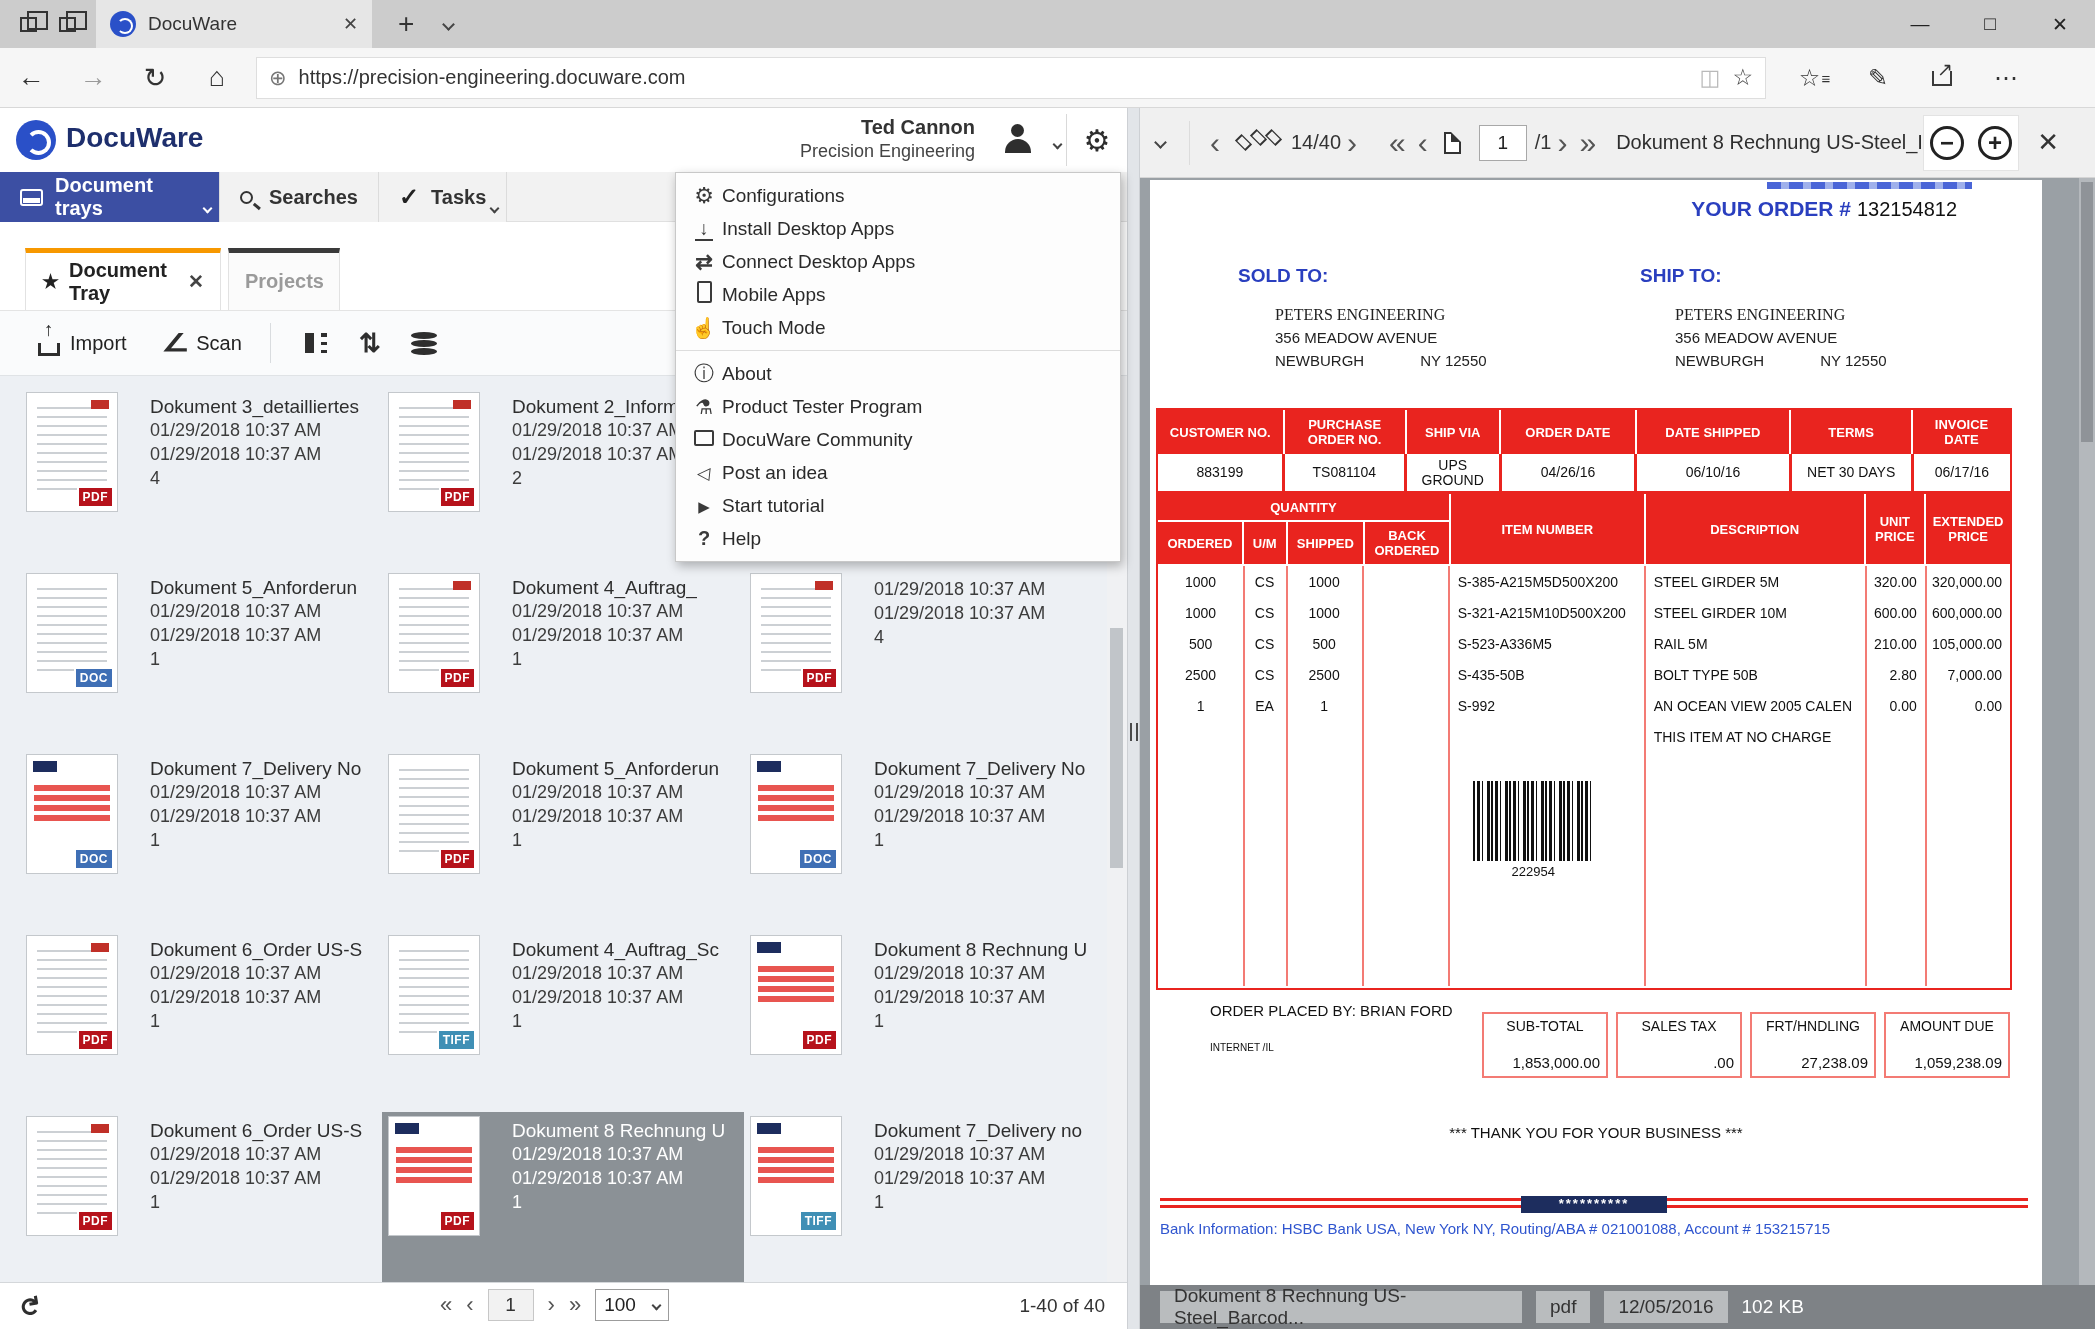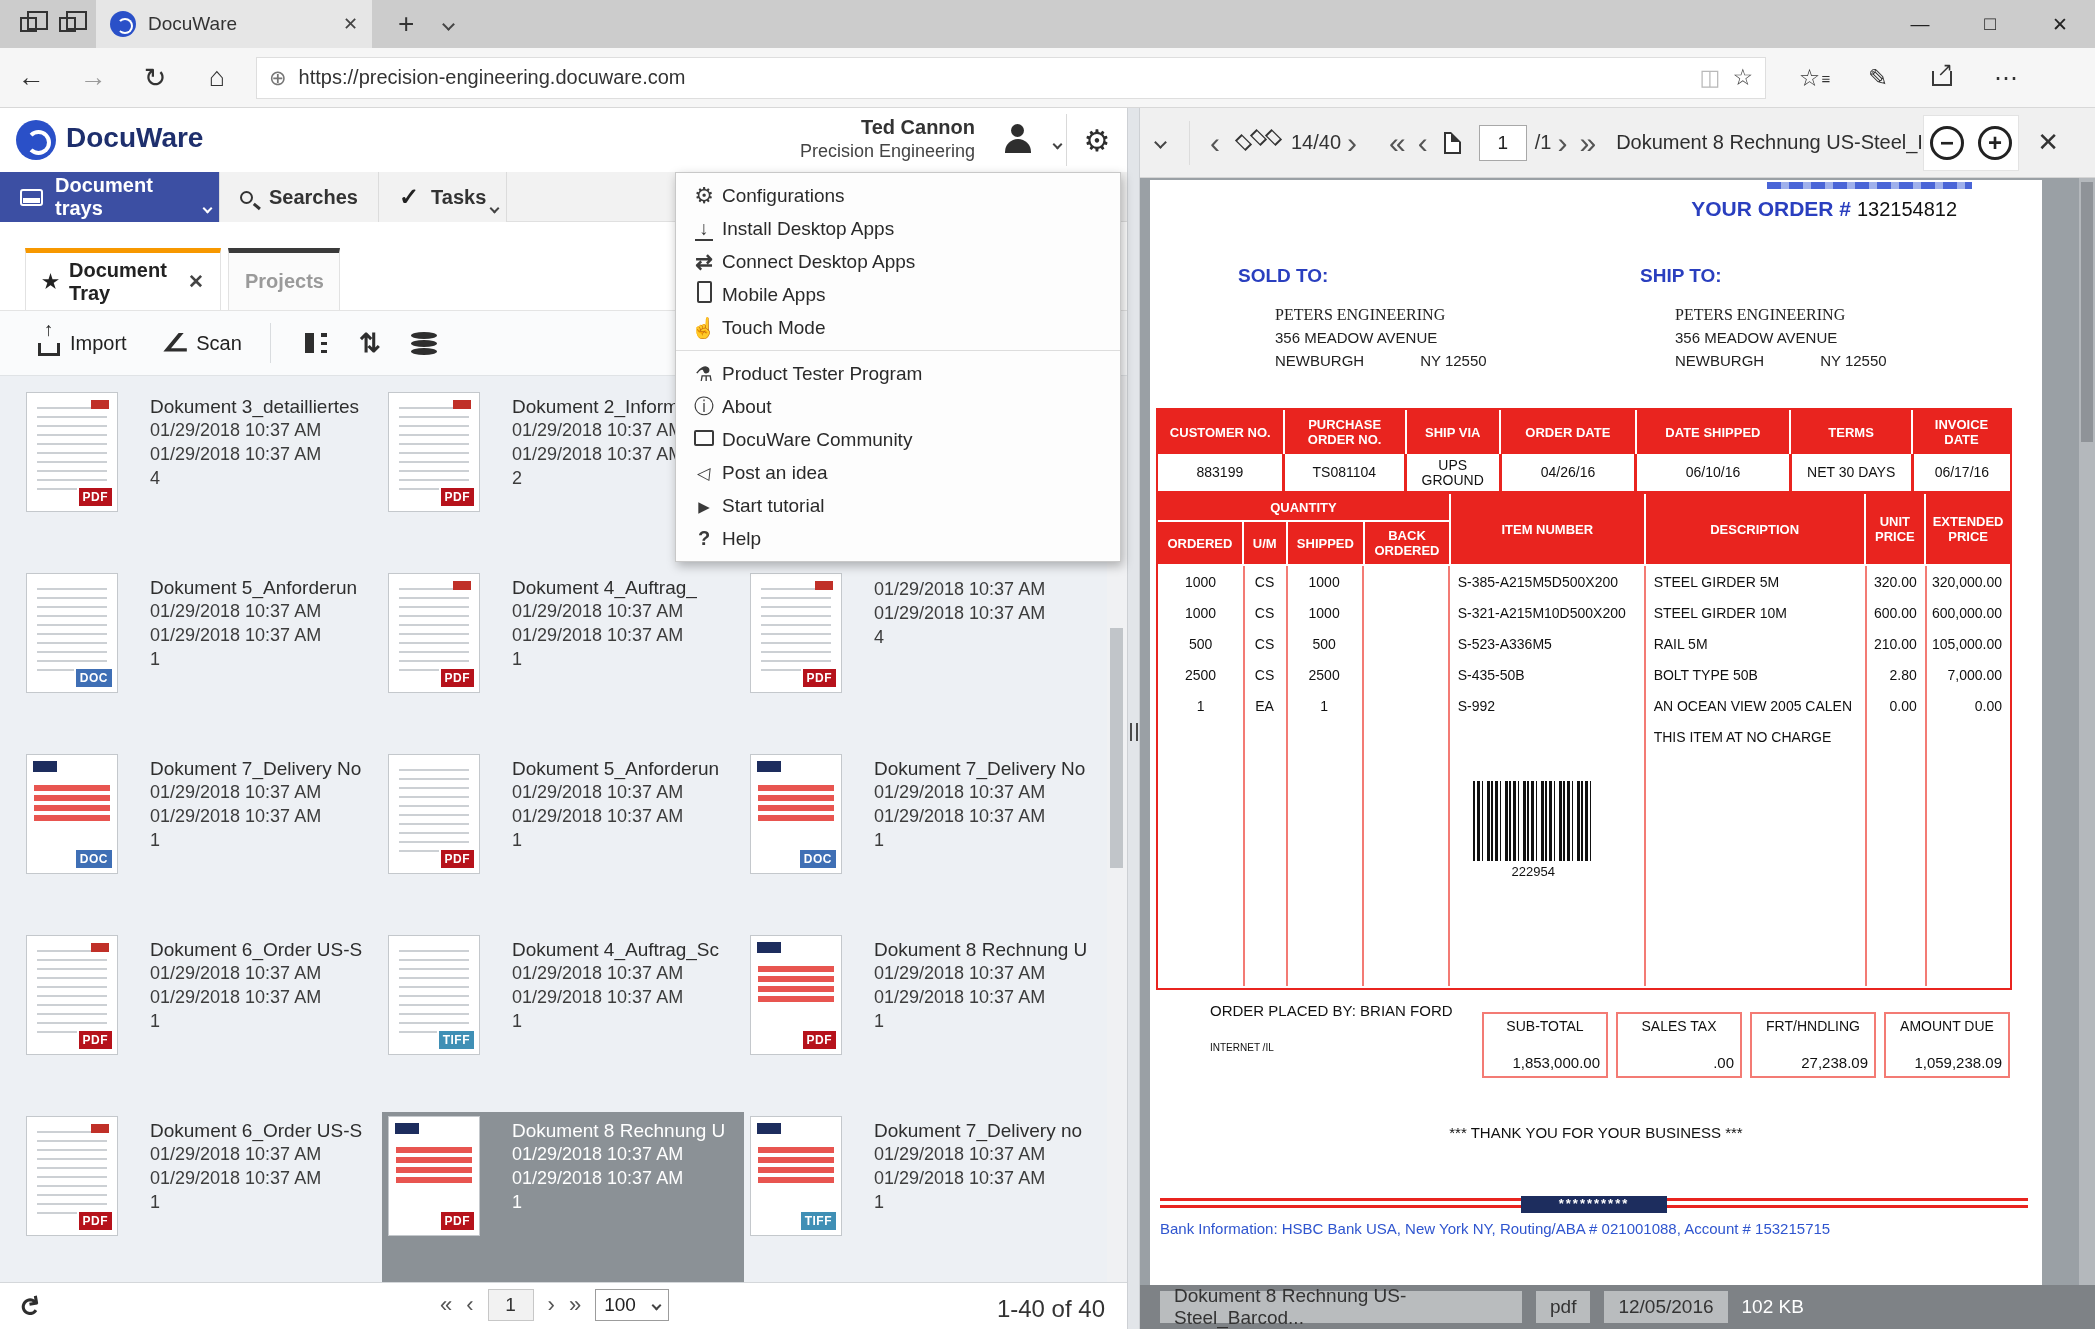--- a/index.html
+++ b/index.html
@@ -106,21 +106,21 @@
   .meta .ts:first-of-type { margin-top:22px; }
   .count { font-size:18px; color:#3c3c3c; line-height:24px; }
   .lscroll { position:absolute; left:1107px; top:268px; width:20px; height:967px; background:#f0f1f3; }
   .lthumb { position:absolute; left:3px; top:252px; width:13px; height:240px; background:#c1c5c9; }
 
   .left-footer { position:absolute; left:0; top:1174px; width:1127px; height:47px; background:#fff; border-top:1px solid #d4d7da; }
   .refresh { position:absolute; left:18px; top:8px; font-size:26px; font-weight:bold; color:#2e2e2e; transform:rotate(80deg); }
   .pager { position:absolute; left:440px; top:6px; display:flex; align-items:center; gap:14px; font-size:22px; color:#555; }
   .pagebox { width:46px; height:32px; background:#f2f2f2; border:1px solid #c7c7c7; text-align:center; font-size:19px; color:#333; line-height:30px; }
   .perpage { width:74px; height:32px; background:#fff; border:1px solid #9c9c9c; display:flex; align-items:center; justify-content:space-between; padding:0 8px; font-size:19px; color:#222; }
-  .range { position:absolute; right:22px; top:12px; font-size:24px; color:#333; }
+  .range { position:absolute; right:22px; top:12px; font-size:19px; color:#333; }
 
   
   .splitter { position:absolute; left:1127px; top:108px; width:13px; height:1221px; background:#e2e5e9; border-left:1px solid #cdd0d4; border-right:1px solid #cdd0d4; }
   .grip { position:absolute; left:2px; top:615px; width:8px; height:18px; border-left:2.5px solid #4a4a4a; border-right:2.5px solid #4a4a4a; }
 
   
   .menu { position:absolute; left:675px; top:172px; width:446px; background:#fdfdfd; border:1px solid #c8c8c8; box-shadow:2px 4px 10px rgba(0,0,0,.28); z-index:50; padding:6px 0; }
   .menu-item { display:flex; align-items:center; height:33px; padding:0 10px; font-size:19px; color:#2a2a2a; }
   .mi { width:36px; text-align:center; font-size:19px; color:#3a3a3a; flex:0 0 36px; }
   .mi.gear::before { content:"⚙"; font-size:22px; }
@@ -551,26 +551,26 @@
         </div>
         <div class="menu-item">
           <span class="mi touch"></span>
           <span>Touch Mode</span>
         </div>
       </div>
     <div class="menu-sep"></div>
     <div>
 
     <div class="menu-item">
+          <span class="mi info"></span>
+          <span>About</span>
+        </div>
+        <div class="menu-item">
           <span class="mi flask"></span>
           <span>Product Tester Program</span>
-        </div>
-        <div class="menu-item">
-          <span class="mi info"></span>
-          <span>About</span>
         </div>
         <div class="menu-item">
           <span class="mi chat"></span>
           <span>DocuWare Community</span>
         </div>
         <div class="menu-item">
           <span class="mi megaphone"></span>
           <span>Post an idea</span>
         </div>
         <div class="menu-item">

